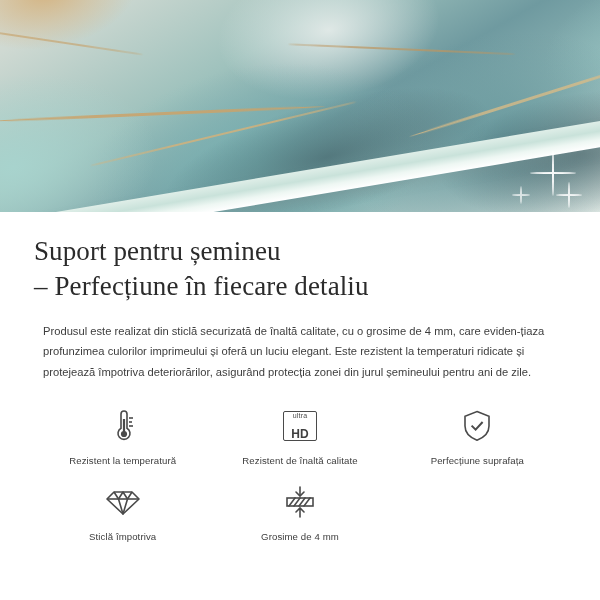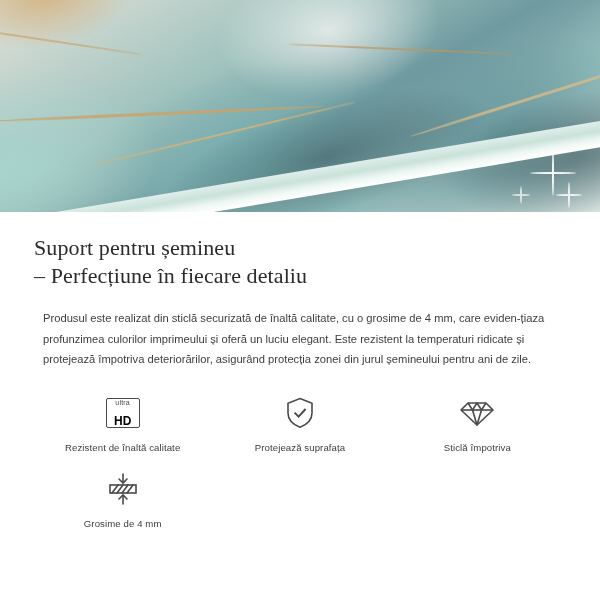--- a/index.html
+++ b/index.html
@@ -92,21 +92,21 @@
   .sparkle::before { width: 2px; height: 100%; transform: translate(-50%,-50%); border-radius: 50%; }
   .sparkle::after  { width: 100%; height: 2px; transform: translate(-50%,-50%); border-radius: 50%; }
   .sp1 { left: 530px; top: 150px; width: 46px; height: 46px; opacity: .95; }
   .sp2 { left: 556px; top: 182px; width: 26px; height: 26px; opacity: .85; }
   .sp3 { left: 512px; top: 186px; width: 18px; height: 18px; opacity: .7; }
 
   
   .content { padding: 22px 34px 0 34px; }
   .title {
     font-family: "Liberation Serif", serif;
-    font-size: 22px;
+    font-size: 27px;
     line-height: 1.28;
     color: #2b2b2b;
     font-weight: 400;
     letter-spacing: .1px;
   }
   .title .line2 { display: block; }
   .desc {
     margin-top: 18px;
     font-size: 11.2px;
     line-height: 1.82;
@@ -144,21 +144,21 @@
   }
   .ultrahd {
     width: 34px; height: 30px;
     border: 1.6px solid #4a4a4a;
     border-radius: 2px;
     display: flex; flex-direction: column;
     align-items: center; justify-content: center;
     line-height: 1;
   }
   .ultrahd .u1 { font-size: 7px; letter-spacing: .2px; color: #4a4a4a; }
-  .ultrahd .u2 { font-size: 12px; font-weight: bold; color: #000000; margin-top: 9px; }
+  .ultrahd .u2 { font-size: 12px; font-weight: bold; color: #404040; margin-top: 9px; }
 </style>
 </head>
 <body>
 
 <div class="page">
 
   <div class="hero">
     <div class="hero-inner">
       <div class="slab">
         <div class="marble"></div>
@@ -181,39 +181,52 @@
 
     <h1 class="title">
       <span>Suport pentru șemineu</span>
       <span class="line2">– Perfecțiune în fiecare detaliu</span>
     </h1>
 
     <p class="desc">Produsul este realizat din sticlă securizată de înaltă calitate, cu o grosime de 4 mm, care eviden-țiaza profunzimea culorilor imprimeului și oferă un luciu elegant. Este rezistent la temperaturi ridicate și protejează împotriva deteriorărilor, asigurând protecția zonei din jurul șemineului pentru ani de zile.</p>
 
     <div class="features">
 
+      <div class="feature">
+        <div class="ico">
+          <svg width="30" height="36" viewBox="0 0 30 36" fill="none" stroke="#4a4a4a" stroke-width="1.6">
+            <path d="M13 6a3 3 0 0 1 6 0v14.2a6 6 0 1 1-6 0V6z"></path>
+            <circle cx="16" cy="26" r="3.1" fill="#4a4a4a" stroke="none"></circle>
+            <line x1="16" y1="11" x2="16" y2="24" stroke-width="2.2"></line>
+            <line x1="21" y1="10" x2="25" y2="10"></line>
+            <line x1="21" y1="14" x2="24" y2="14"></line>
+            <line x1="21" y1="18" x2="25" y2="18"></line>
+          </svg>
+        </div>
+        <div class="cap">Rezistent la temperatură</div>
+      </div>
 
       <div class="feature">
         <div class="ico">
           <div class="ultrahd">
             <span class="u1">ultra</span>
             <span class="u2">HD</span>
           </div>
         </div>
         <div class="cap">Rezistent de înaltă calitate</div>
       </div>
 
       <div class="feature">
         <div class="ico">
           <svg width="32" height="36" viewBox="0 0 32 36" fill="none" stroke="#4a4a4a" stroke-width="1.6">
             <path d="M16 3.5 L28 8.2 V18 c0 7.4-5.2 11.6-12 14.2 C9.2 29.6 4 25.4 4 18 V8.2 L16 3.5z"></path>
             <path d="M10.6 17.6 l4 4 7-7.6" stroke-width="2"></path>
           </svg>
         </div>
-        <div class="cap">Protejează suprafața</div>
+        <div class="cap">Perfecțiune suprafața</div>
       </div>
 
       <div class="feature">
         <div class="ico">
           <svg width="36" height="32" viewBox="0 0 36 32" fill="none" stroke="#4a4a4a" stroke-width="1.6" stroke-linejoin="round">
             <path d="M9 6 H27 L34 13 L18 28 L2 13 Z"></path>
             <path d="M2 13 H34"></path>
             <path d="M9 6 L13.5 13 L18 28 L22.5 13 L27 6"></path>
             <path d="M13.5 13 L18 6 L22.5 13"></path>
           </svg>

